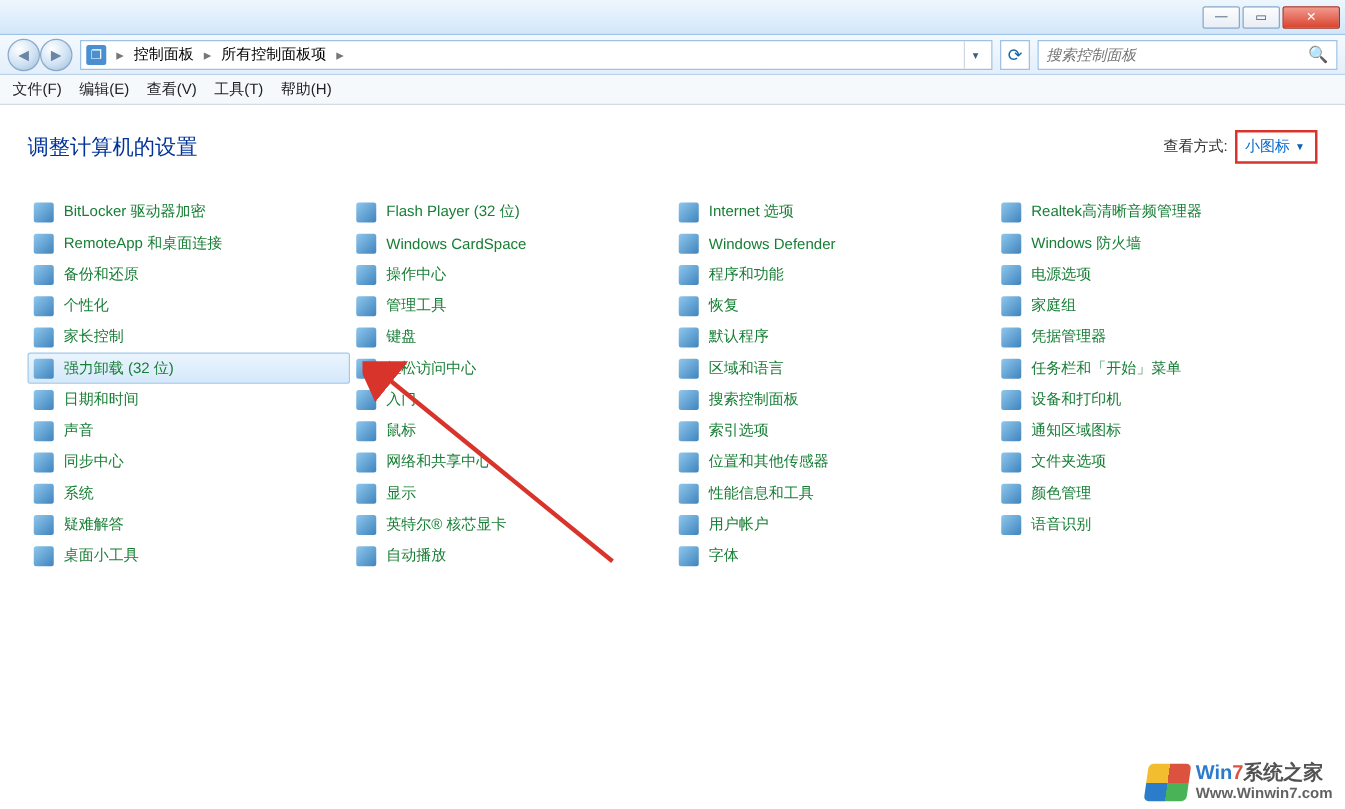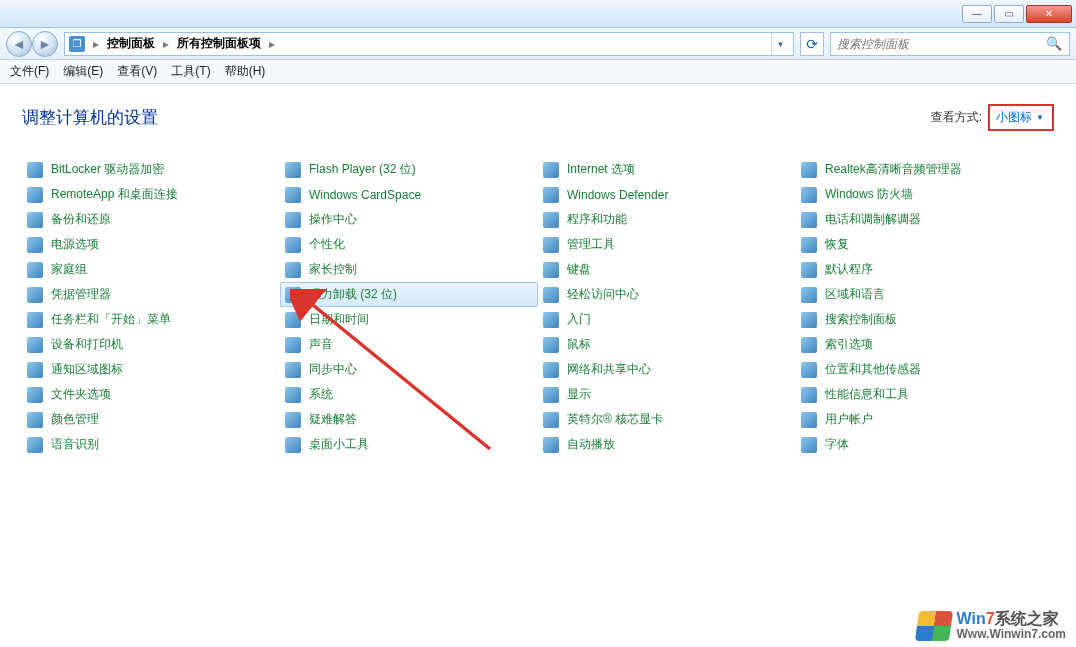--- a/index.html
+++ b/index.html
@@ -63,21 +63,21 @@
     border:1px solid #9ec2e6;
     display:flex;align-items:center;
     padding:0 4px;
     gap:6px;
   }
   .addr-icon {
     width:16px;height:16px;
     background:#4a8fd0;border-radius:2px;
     display:flex;align-items:center;justify-content:center;color:#fff;font-size:10px;
   }
-  .crumb { color:#000;font-weight:bold; }
+  .crumb { color:#000; }
   .crumb-sep { color:#777; padding:0 2px;}
   .addr-drop {
     width:18px;height:22px;border-left:1px solid #cfd9e4;
     display:flex;align-items:center;justify-content:center;color:#435b77;font-size:9px;
   }
   .refresh-btn {
     width:24px;height:24px;border:1px solid #9ec2e6;background:#fff;
     display:flex;align-items:center;justify-content:center;color:#1362a8;font-size:14px;
   }
   .search-box {
@@ -265,24 +265,20 @@
       <div class="cp-item">
         <span class="ico"></span>
         <span>操作中心</span>
       </div>
       <div class="cp-item">
         <span class="ico"></span>
         <span>程序和功能</span>
       </div>
       <div class="cp-item">
         <span class="ico"></span>
-        <span>电话和调制解调器</span>
-      </div>
-      <div class="cp-item">
-        <span class="ico"></span>
         <span>电源选项</span>
       </div>
       <div class="cp-item">
         <span class="ico"></span>
         <span>个性化</span>
       </div>
       <div class="cp-item">
         <span class="ico"></span>
         <span>管理工具</span>
       </div>

